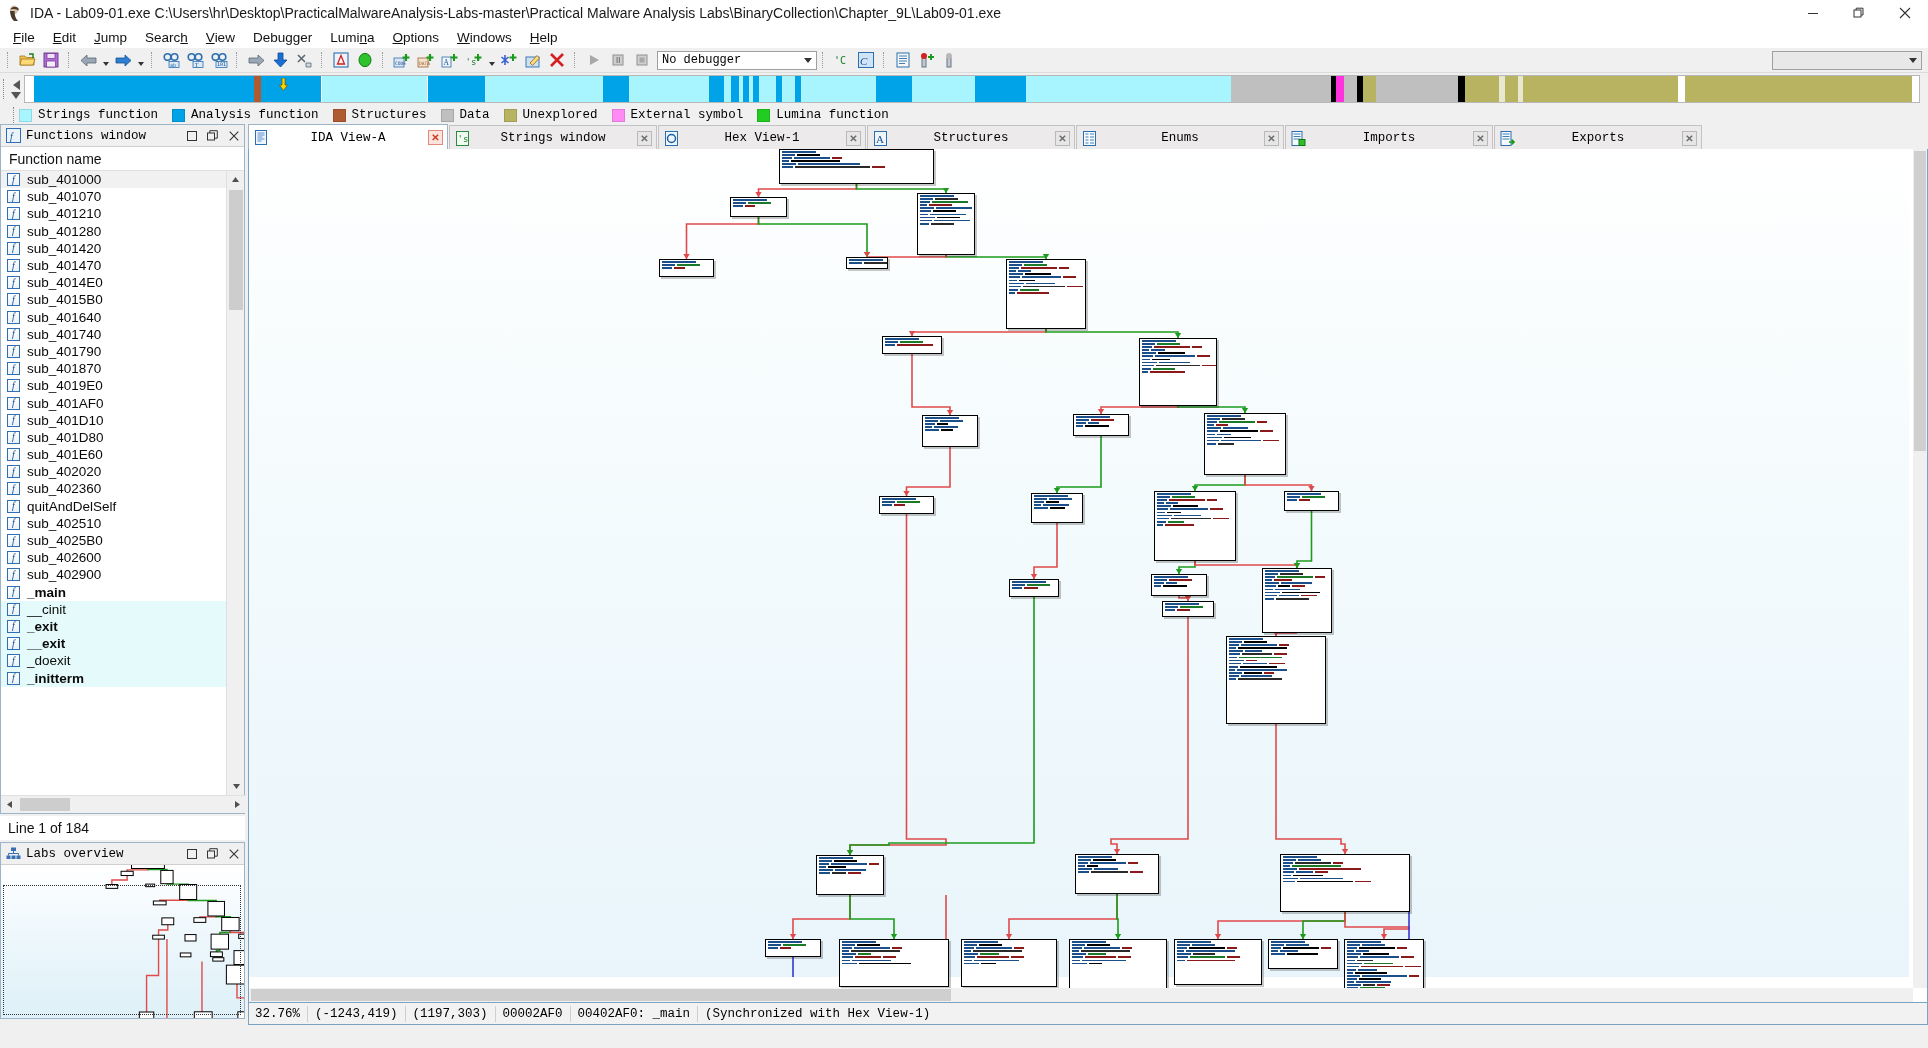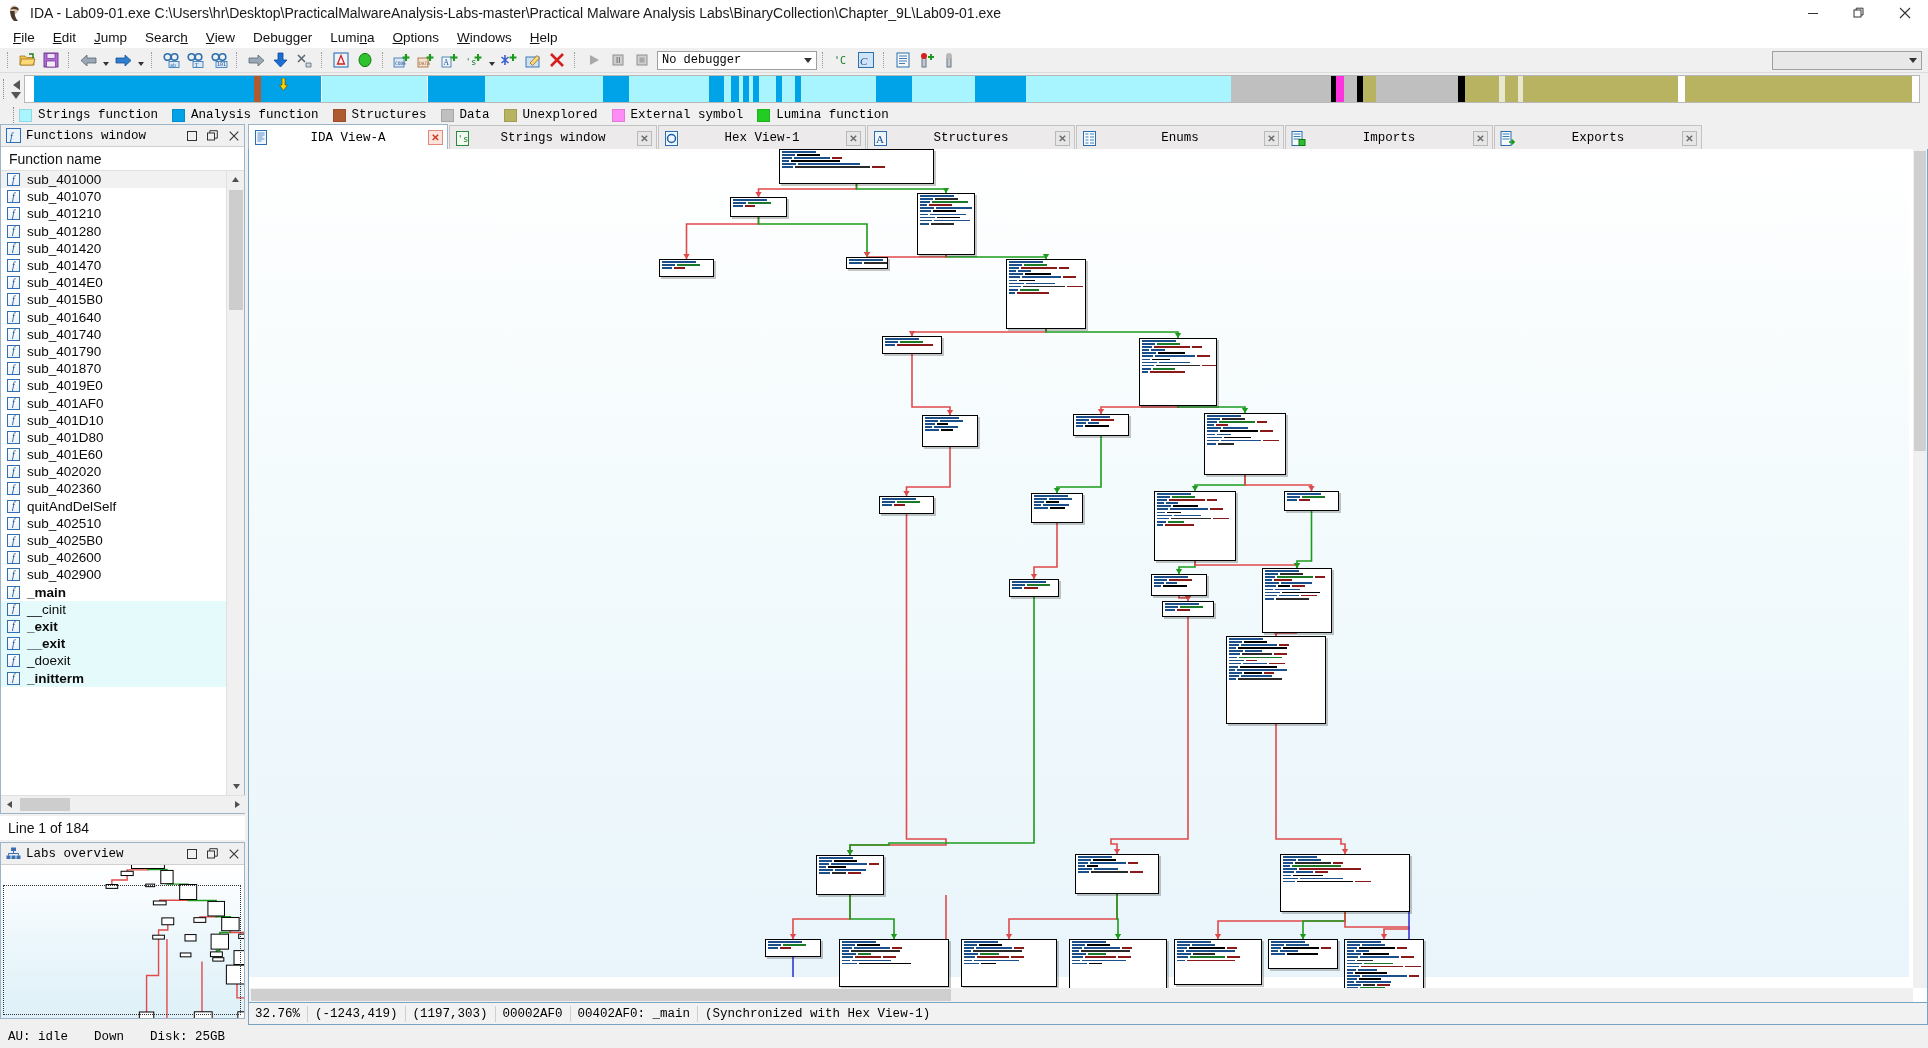--- a/index.html
+++ b/index.html
@@ -1263,19 +1263,14 @@
 
   <div class="statusline">
     <div class="sc">32.76%</div>
     <div class="sc">(-1243,419)</div>
     <div class="sc">(1197,303)</div>
     <div class="sc">00002AF0</div>
     <div class="sc">00402AF0: _main</div>
     <div class="sc last">(Synchronized with Hex View-1)</div>
   </div>
 
-  <div class="bottombar">
-    <span class="b1">AU: idle</span>
-    <span>Down</span>
-    <span>Disk: 25GB</span>
-  </div>
 
 </div>
 
 </body></html>

